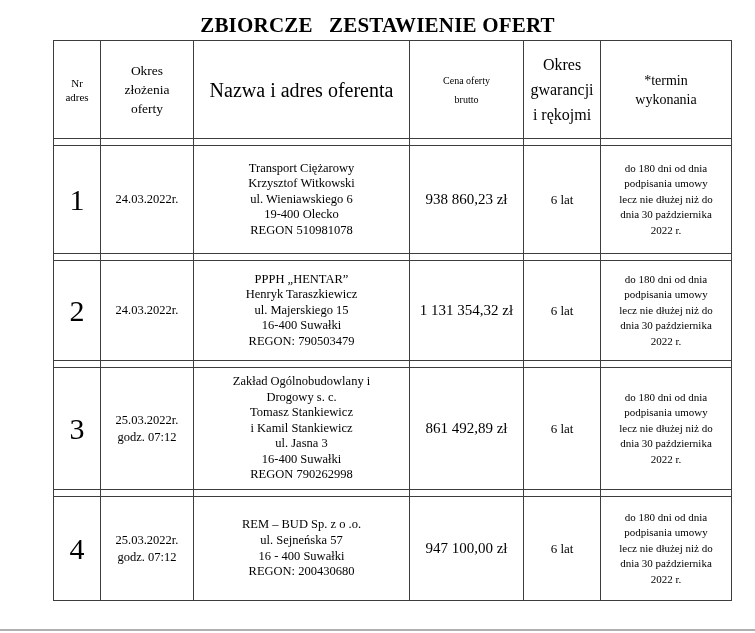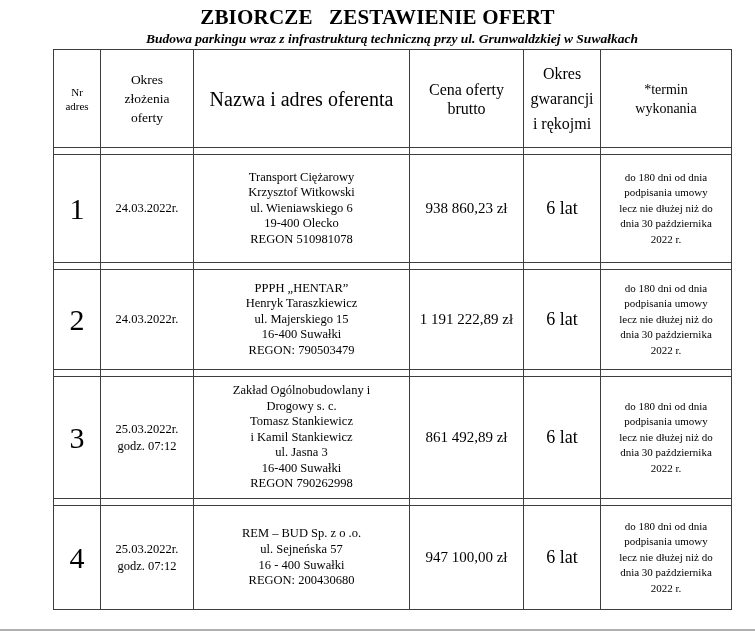--- a/index.html
+++ b/index.html
@@ -11,21 +11,21 @@
     position: relative;
     width: 755px;
     height: 633px;
     overflow: hidden;
     background: var(--background, #ffffff);
     color: var(--text, #000000);
     font-family: "Liberation Serif", "DejaVu Serif", serif;
   }
   .doc-title {
     margin: 0;
-    padding-top: 4px;
+    padding-top: 12px;
     font-size: 21px;
     font-weight: bold;
     line-height: 26px;
     text-align: center;
     white-space: pre;
     letter-spacing: 0.2px;
   }
   .subtitle-block {
     width: 678px;
     margin-left: 53px;
@@ -67,28 +67,28 @@
     padding: 0;
   }
   tr.head { height: 98px; }
   tr.row1 { height: 108px; }
   tr.row2 { height: 100px; }
   tr.row3 { height: 122px; }
   tr.row4 { height: 104px; }
   th.h-nr       { font-size: 11px;   font-weight: bold; line-height: 14px; }
   th.h-date     { font-size: 13.5px; font-weight: bold; line-height: 19px; }
   th.h-bidder   { font-size: 20px;   font-weight: bold; line-height: 18px; }
-  th.h-price    { font-size: 16px;   font-weight: bold; line-height: 19px; }
+  th.h-price    { font-size: 10px;   font-weight: bold; line-height: 19px; }
   th.h-warranty { font-size: 16px;   font-weight: bold; line-height: 25px; }
   th.h-deadline { font-size: 14px;   font-weight: bold; line-height: 19px; }
   td.c-nr       { font-size: 30px; font-weight: bold; }
   td.c-date     { font-size: 12.5px; line-height: 17px; }
   td.c-bidder   { font-size: 12.5px; line-height: 15.6px; }
   td.c-price    { font-size: 15px; }
-  td.c-warranty { font-size: 18px; }
+  td.c-warranty { font-size: 13px; }
   td.c-deadline { font-size: 11px; line-height: 15.6px; margin-top: 32px; }
   .page-edge {
     position: absolute;
     left: 0;
     top: 629px;
     width: 755px;
     height: 2px;
     background: var(--page-edge, #b0b0b0);
   }
   .below-edge {
@@ -101,21 +101,20 @@
   }
 </style>
 </head>
 <body>
 
 <div id="page">
 
   <h1 class="doc-title">ZBIORCZE   ZESTAWIENIE OFERT</h1>
 
   <div class="subtitle-block">
-    <p class="subtitle2">Budowa parkingu wraz z infrastrukturą techniczną przy ul. Grunwaldzkiej w Suwałkach</p>
   </div>
 
   <table class="offers">
     <colgroup>
       <col style="width:47px">
         <col style="width:93px">
         <col style="width:216px">
       <col style="width:114px">
         <col style="width:77px">
         <col style="width:131px">
@@ -174,21 +173,21 @@
     </tr>
 
     <tr class="row2">
       <td class="c-nr">2</td>
       <td class="c-date">24.03.2022r.</td>
       <td class="c-bidder">PPPH „HENTAR”
 Henryk Taraszkiewicz
 ul. Majerskiego 15
 16-400 Suwałki
 REGON: 790503479</td>
-      <td class="c-price">1 191 222,89 zł</td>
+      <td class="c-price">1 131 354,32 zł</td>
       <td class="c-warranty">6 lat</td>
       <td class="c-deadline">do 180 dni od dnia
 podpisania umowy
 lecz nie dłużej niż do
 dnia 30 października
 2022 r.</td>
     </tr>
 
     <tr class="spacer">
       <td></td>

